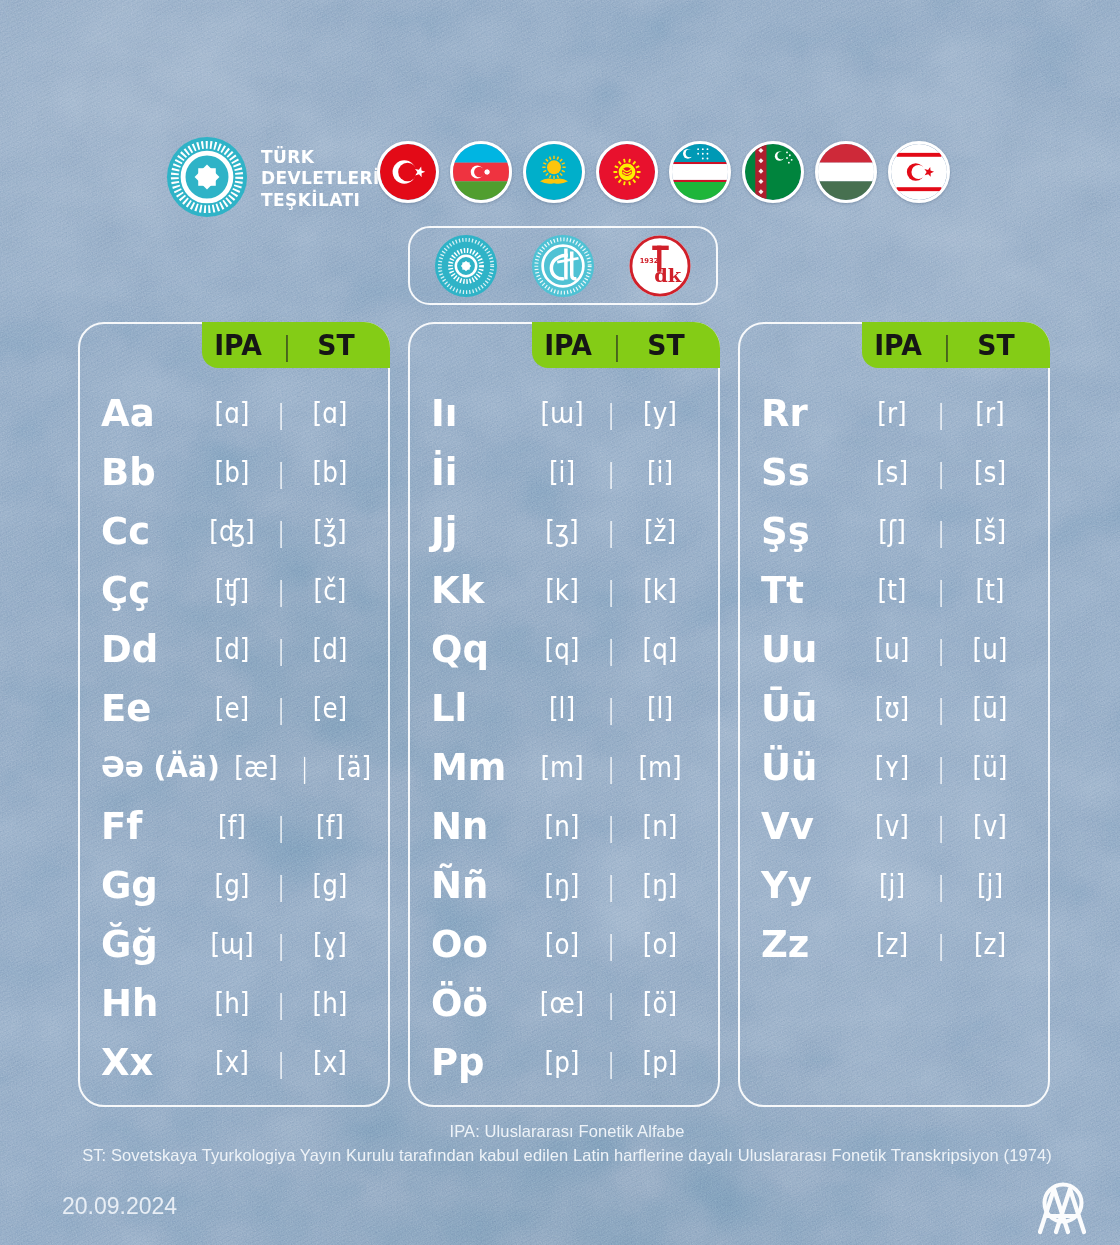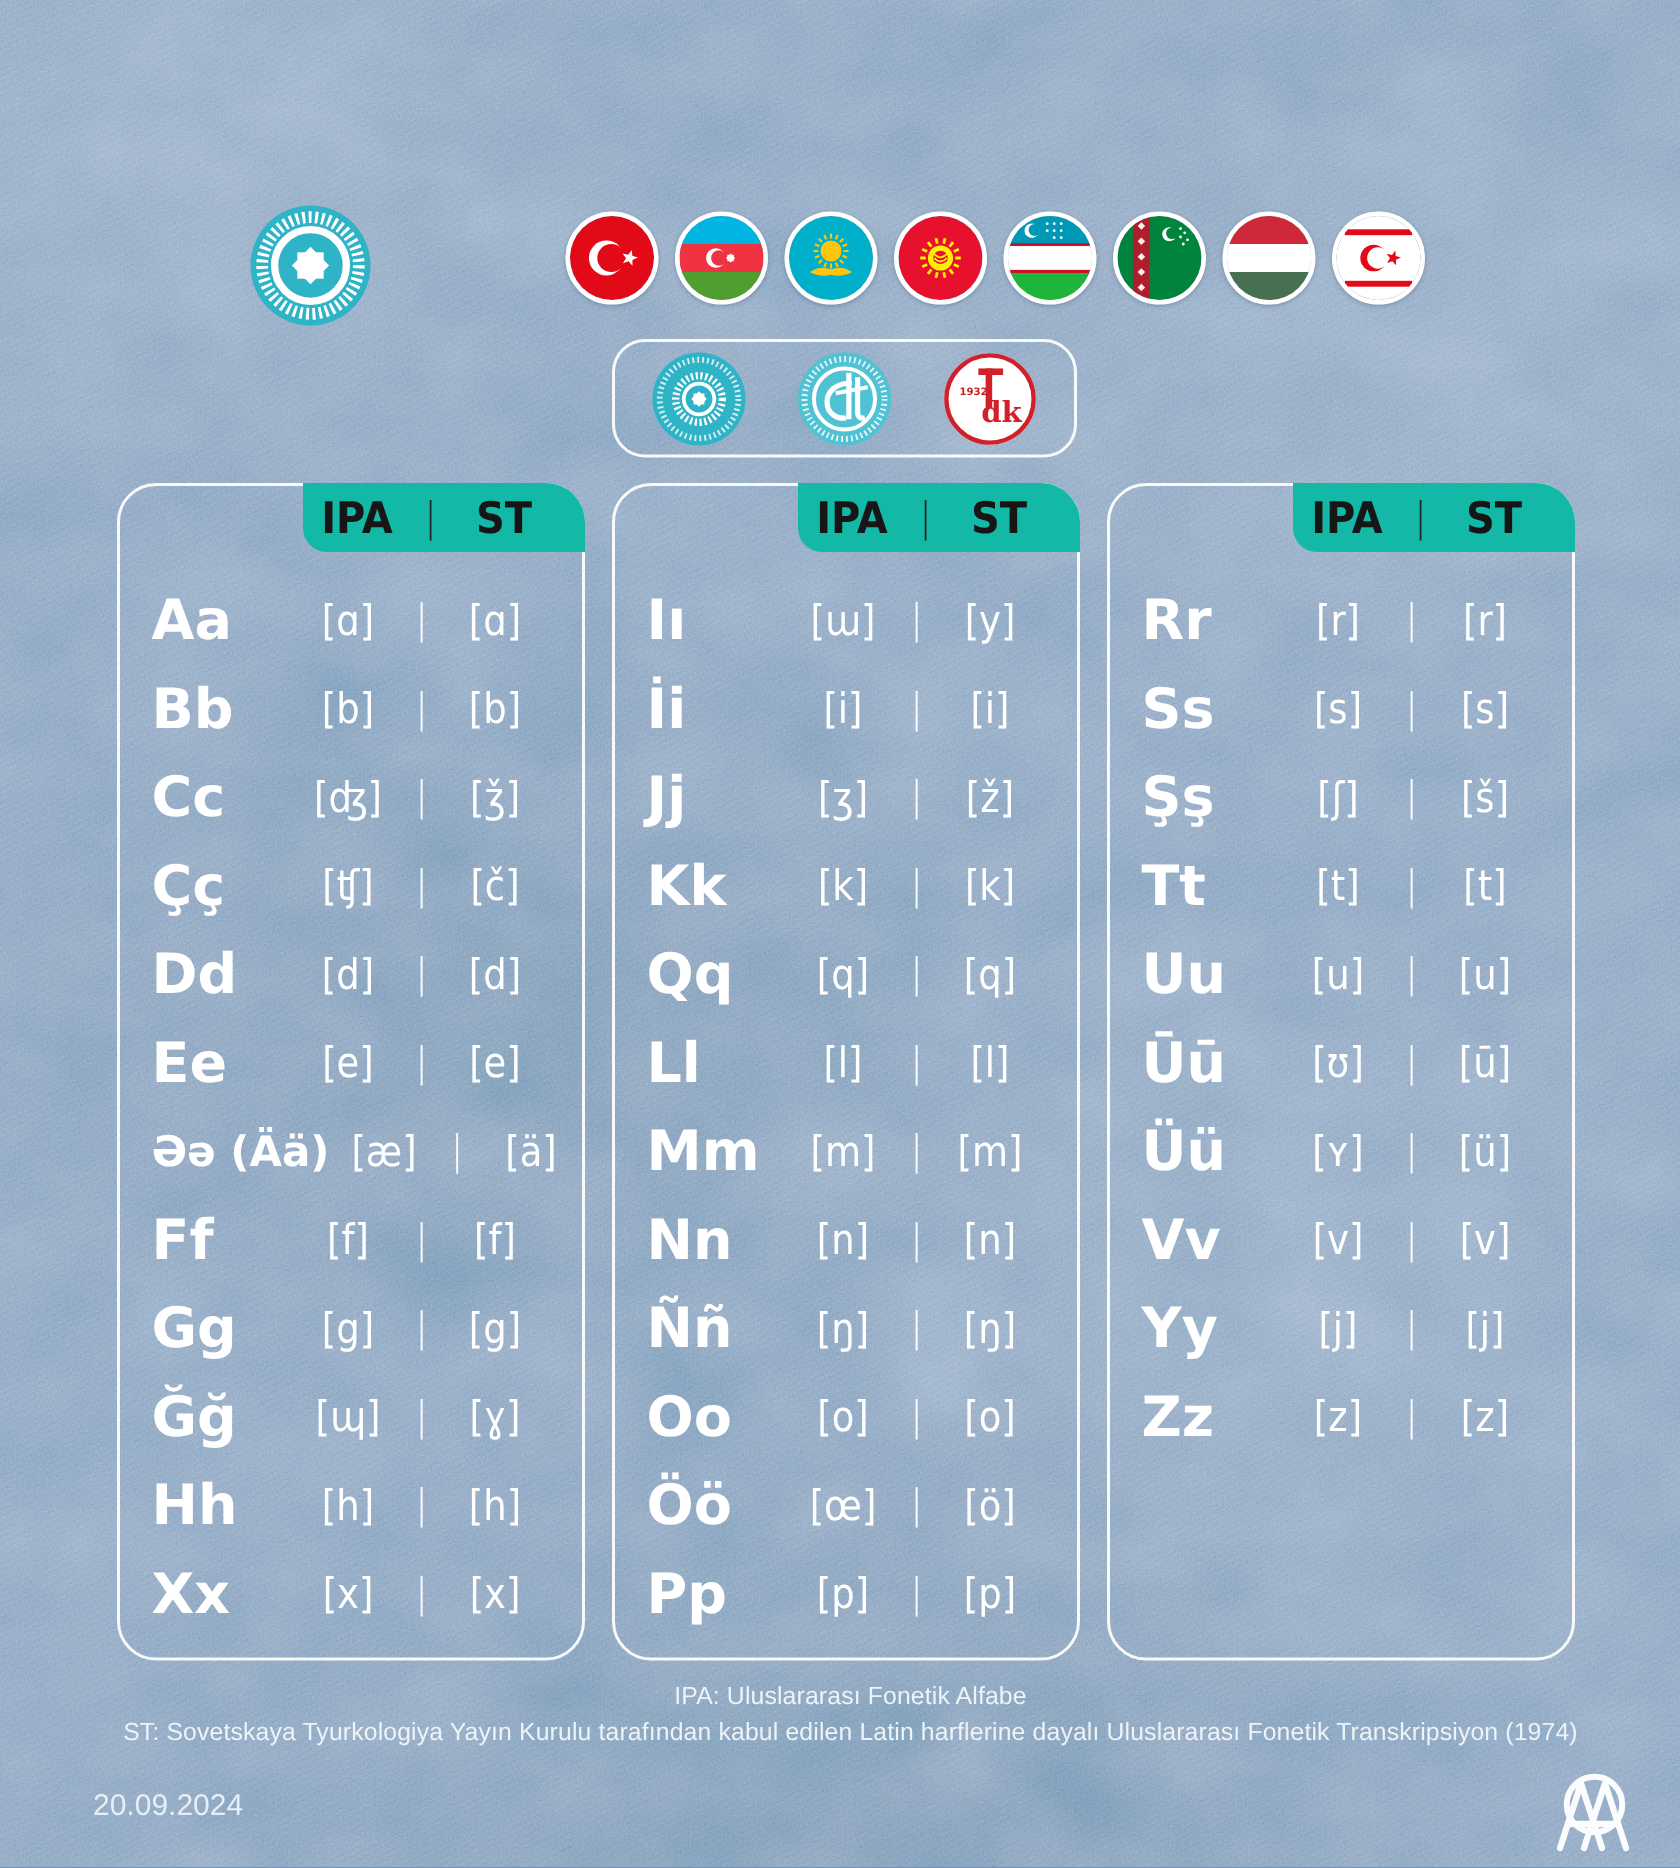--- a/index.html
+++ b/index.html
@@ -31,37 +31,37 @@
   .flag svg{display:block;}
   .orgs{position:absolute;left:408px;top:226px;width:310px;height:79px;box-sizing:border-box;
         border:2px solid rgba(255,255,255,.92);border-radius:22px;z-index:5;
         display:flex;align-items:center;justify-content:center;gap:33px;}
   .badge{width:64px;height:64px;}
   .badge svg{display:block;}
   
   .panel{position:absolute;top:322px;width:312px;height:785px;box-sizing:border-box;
          border:2px solid rgba(255,255,255,.92);border-radius:26px;z-index:5;}
   .p1{left:78px;} .p2{left:408px;} .p3{left:738px;}
-  .phead{position:absolute;top:-2px;right:-2px;height:46px;width:188px;background:#14b8a6;color:#161616;
+  .phead{position:absolute;top:-2px;right:-2px;height:46px;width:188px;background:#84cc16;color:#161616;
          border-radius:0 26px 0 16px;display:grid;grid-template-columns:72px 26px 72px;
          align-items:center;padding-right:14px;box-sizing:border-box;}
   .phead span{text-align:center;font-size:29px;font-weight:600;transform:scaleX(.92);}
   .phead .hsep{font-weight:300;font-size:27px;color:#222;}
   .rows{position:absolute;top:60px;left:0;right:0;}
   .row{display:grid;grid-template-columns:1fr 72px 26px 72px;align-items:center;
        height:59px;padding:0 22px 0 21px;}
   .letter{font-size:37px;font-weight:bold;white-space:nowrap;line-height:1;}
   .letter.small{font-size:28px;}
   .val{text-align:center;font-size:28px;font-weight:400;transform:scaleX(.88);white-space:nowrap;}
   .rsep{text-align:center;font-size:27px;font-weight:200;opacity:.95;}
   
   .notes{position:absolute;left:62px;top:1120px;width:1010px;z-index:5;
          font-family:"Liberation Sans",sans-serif;font-size:16.5px;line-height:1.45;
          color:#eef3f8;letter-spacing:.1px;text-align:center;}
-  .date{position:absolute;left:62px;top:1193px;z-index:5;font-size:20px;
+  .date{position:absolute;left:62px;top:1193px;z-index:5;font-size:23px;
         font-family:"Liberation Sans",sans-serif;color:#e8eef5;}
   .aa{position:absolute;left:1030px;top:1180px;width:62px;height:57px;z-index:5;opacity:.97;}
 </style>
 </head>
 <body>
 
 <div class="page">
 
   <div class="blotch"></div>
   <svg class="tex tex-cloud" width="1120" height="1245">
@@ -84,20 +84,25 @@
   <div class="tdt">
     <span>
       <svg width="82" height="82" viewBox="0 0 84 84">
         <circle cx="42" cy="42" r="41" fill="#2fb3c7"></circle>
         <circle cx="42" cy="42" r="33" fill="none" stroke="#fff" stroke-width="8" stroke-dasharray="2 2.4"></circle>
         <circle cx="42" cy="42" r="24.5" fill="none" stroke="#fff" stroke-width="5"></circle>
         <rect x="33" y="33" width="18" height="18" fill="#fff"></rect>
         <rect x="33" y="33" width="18" height="18" fill="#fff" transform="rotate(45 42 42)"></rect>
       </svg>
     </span>
+    <div class="tdt-text">
+      <div>TÜRK</div>
+      <div>DEVLETLERİ</div>
+      <div>TEŞKİLATI</div>
+    </div>
   </div>
 
   <div class="flags" id="flags-row">
       <span class="flag">
         <svg width="56" height="56" viewBox="0 0 60 60">
           <circle cx="30" cy="30" r="30" fill="#E30A17"></circle>
     <circle cx="26" cy="30" r="12.5" fill="#fff"></circle>
           <circle cx="29.5" cy="30" r="10" fill="#E30A17"></circle>
     <polygon fill="#fff" points="48.5,29.7 44.6,31.4 44.6,35.6 41.8,32.4 37.8,33.7 40.0,30.1 37.5,26.7 41.6,27.6 44.1,24.2 44.5,28.4"></polygon>
         </svg>

